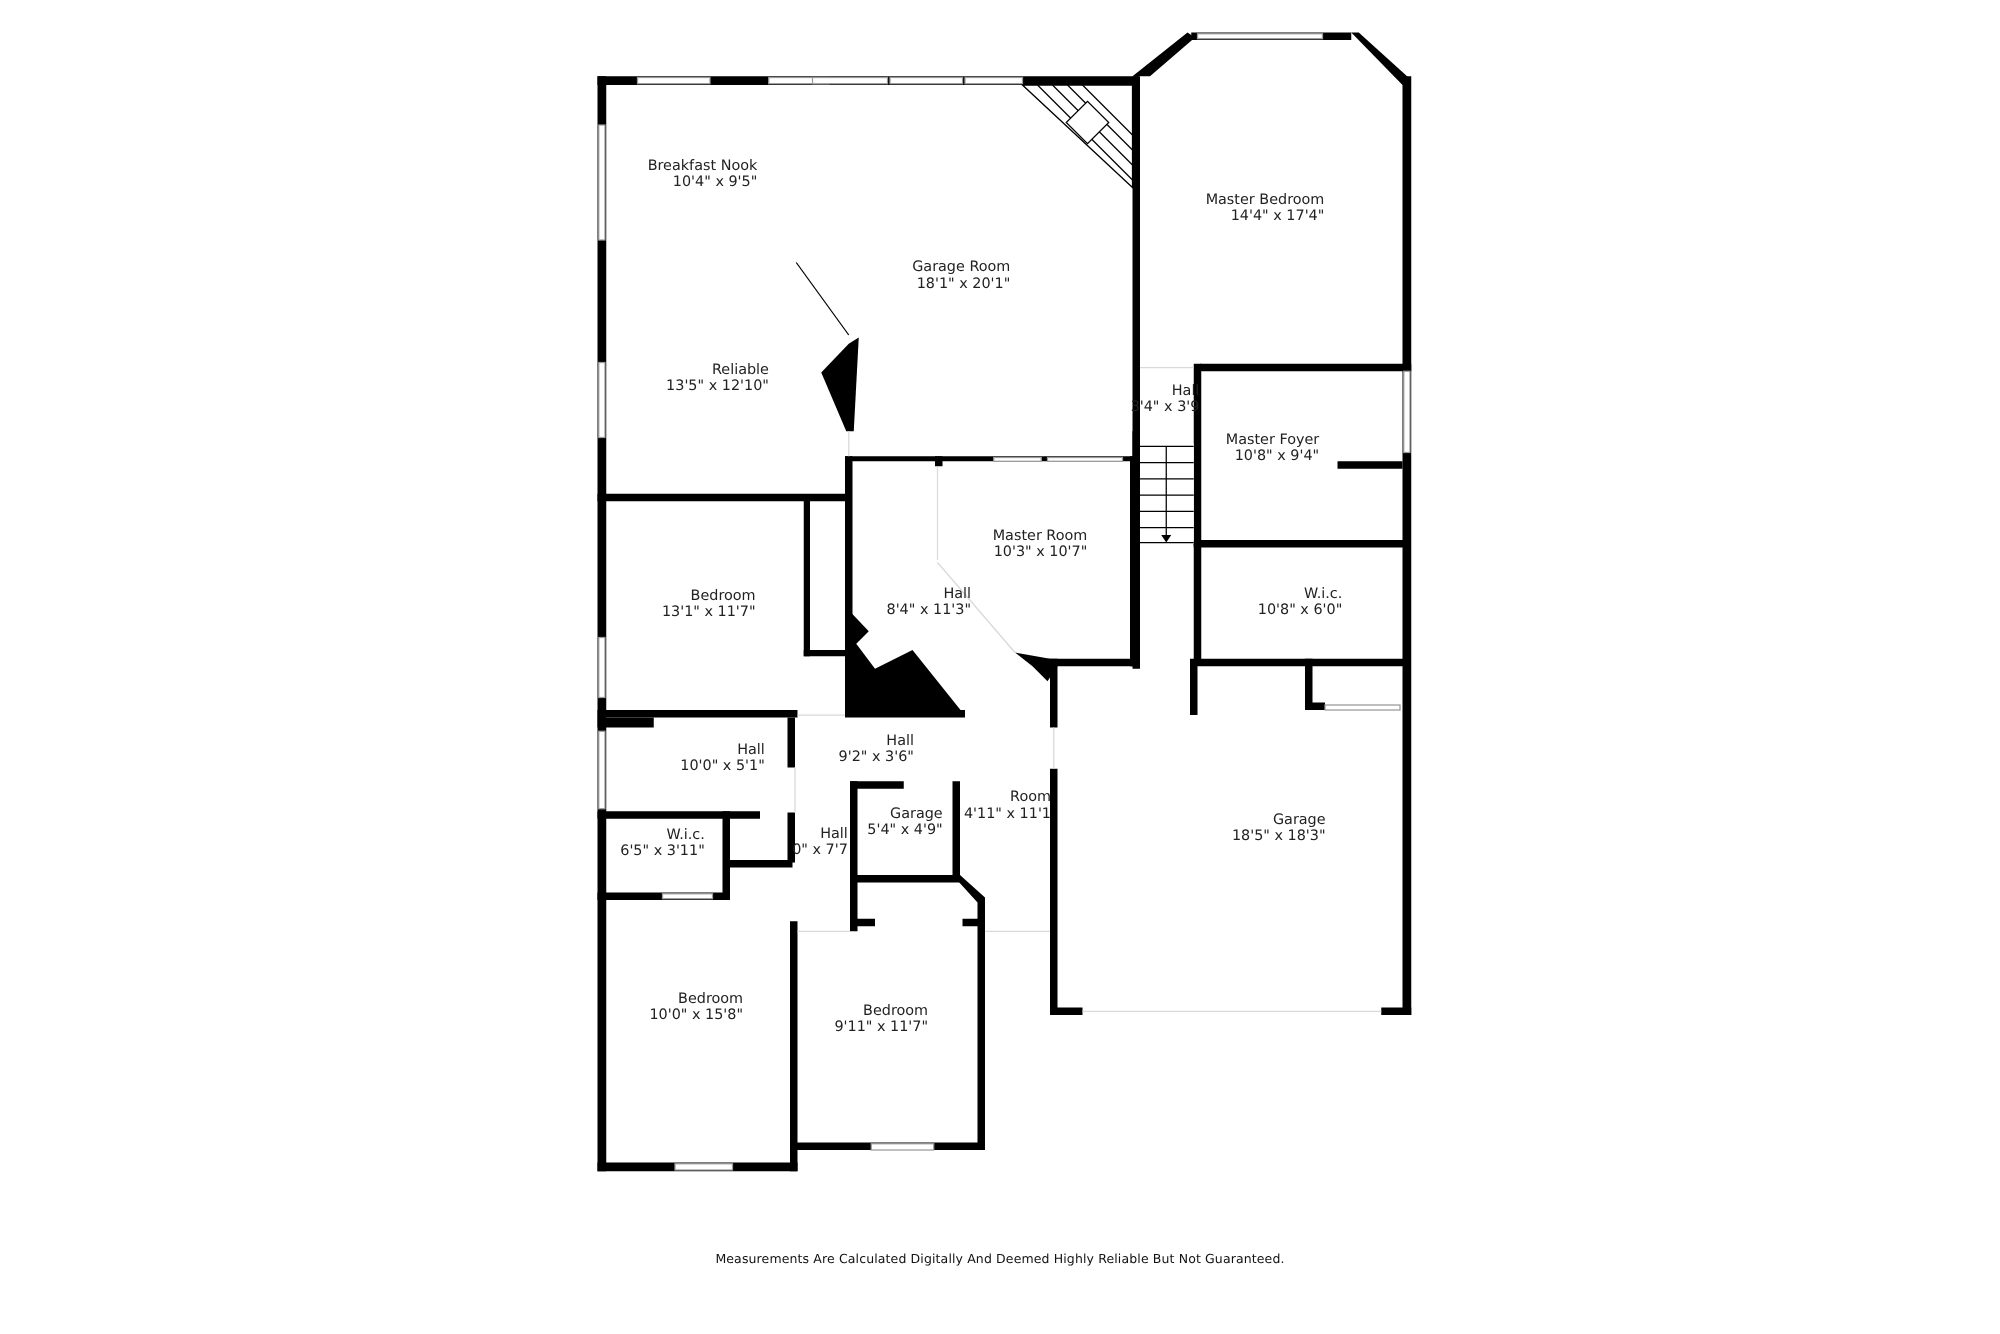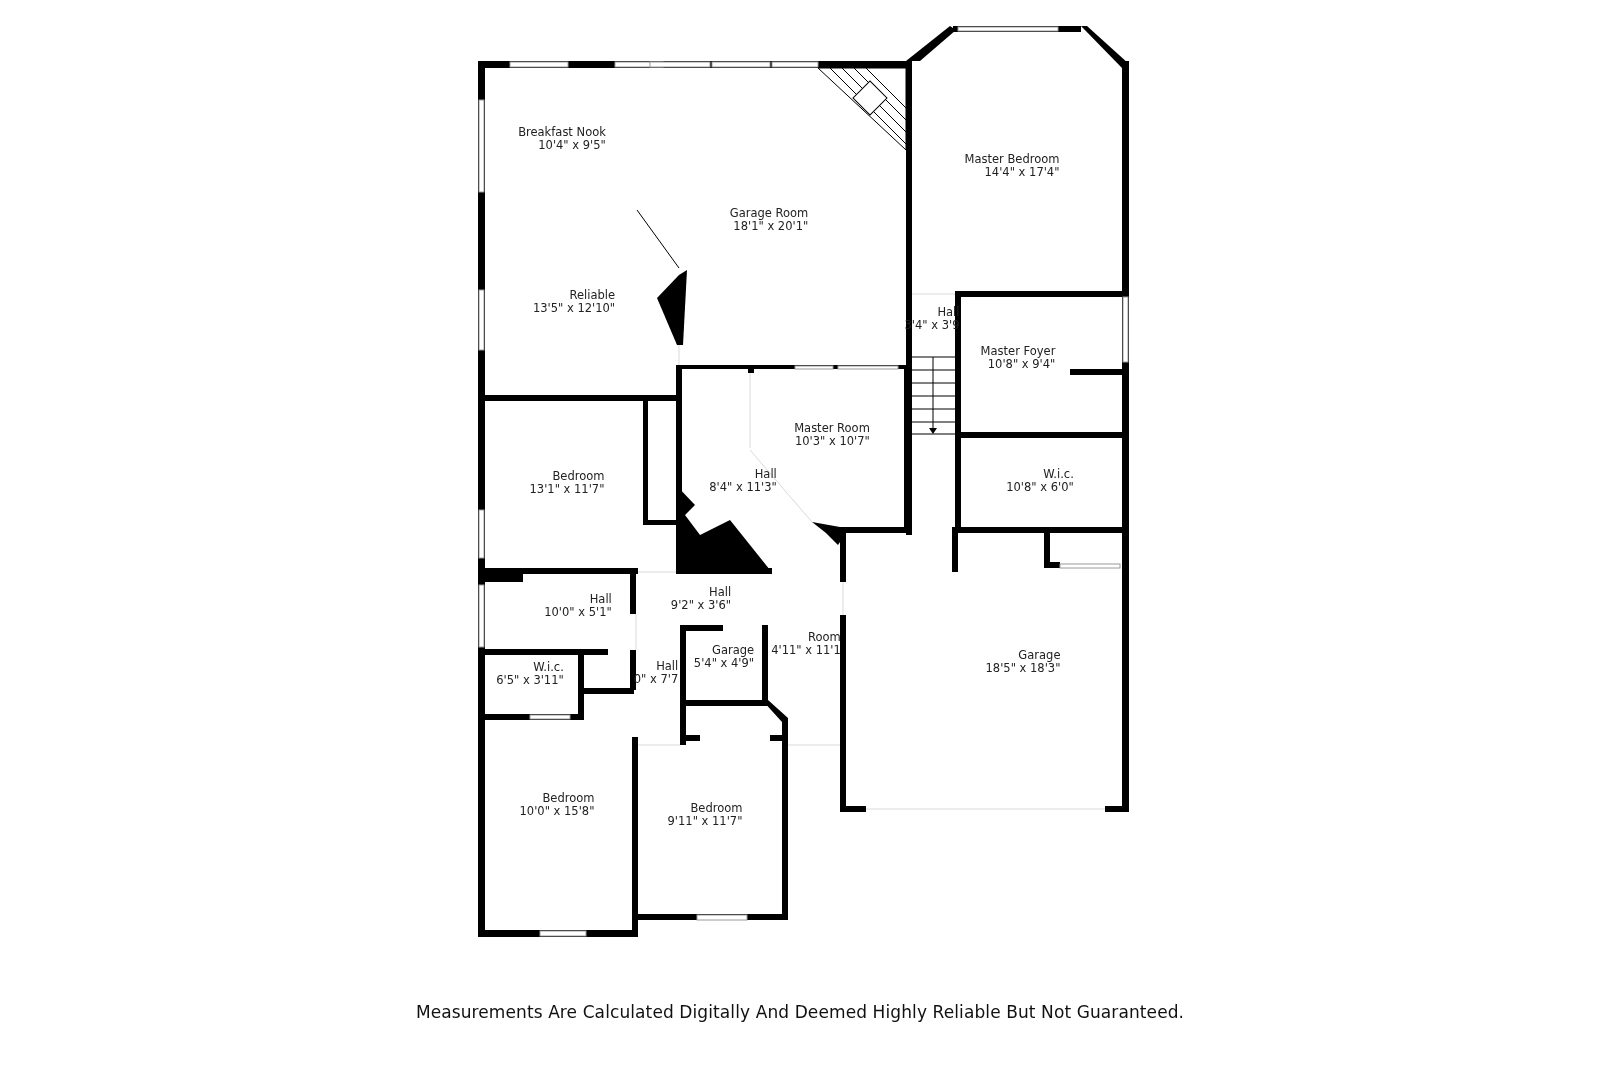--- a/index.html
+++ b/index.html
@@ -7,21 +7,21 @@
          font-family: "DejaVu Sans", "Liberation Sans", sans-serif; }
   #plan { position: absolute; left: 0; top: 0; width: 1600px; height: 1067px; }
   .wall { fill: #000; }
   .win { fill: #fff; stroke: #9a9a9a; stroke-width: 1; }
   .opening { stroke: #d9d9d9; stroke-width: 1; fill: none; }
   .thin { stroke: #000; stroke-width: 1; fill: none; }
   .room-label { position: absolute; text-align: right; font-size: 11.5px; line-height: 13px;
                 color: #222; white-space: nowrap; transform: translateX(-50%); }
   .room-label span { display: block; }
   .disclaimer { position: absolute; left: 0; width: 1600px; top: 1002px; text-align: center;
-                font-size: 17px; color: #111; letter-spacing: 0.1px; }
+                font-size: 10px; color: #111; letter-spacing: 0.1px; }
 </style>
 </head>
 <body>
 
 <svg id="plan" viewBox="0 0 1600 1067" xmlns="http://www.w3.org/2000/svg">
   <g>
 
     <rect class="wall" x="478" y="61" width="7" height="876"></rect>
 
     <rect class="wall" x="478" y="61" width="433" height="7"></rect>

